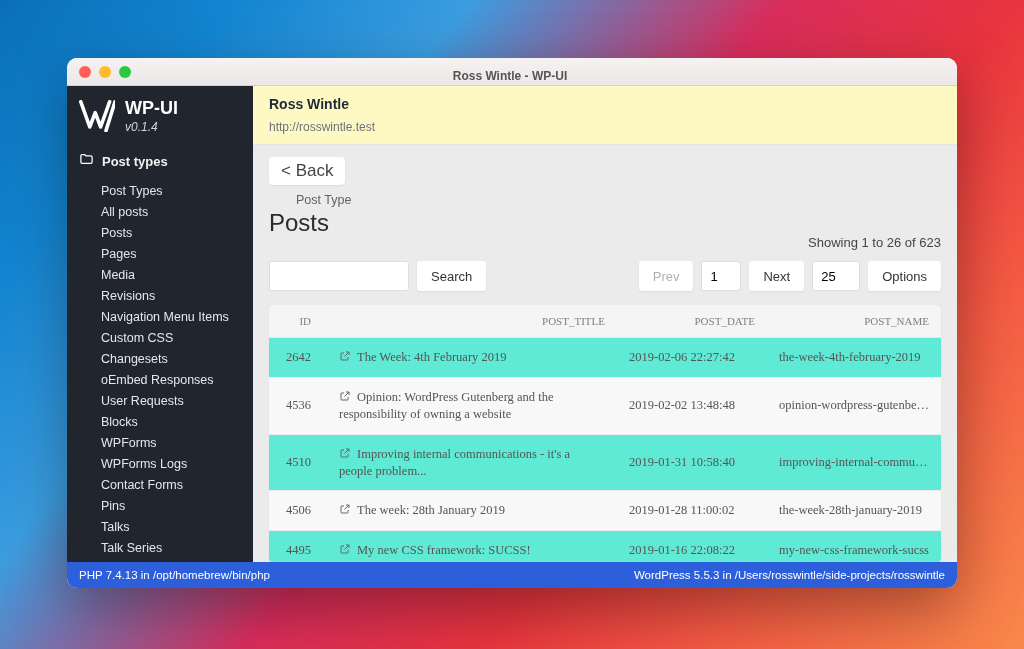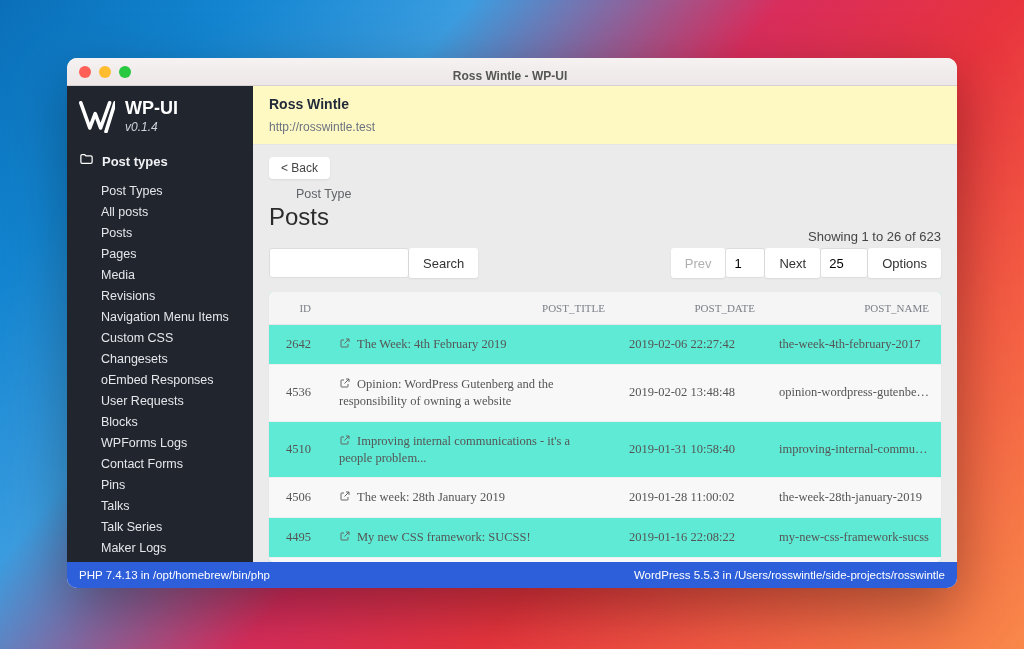--- a/index.html
+++ b/index.html
@@ -65,21 +65,21 @@
       background: #21252e;
       color: #e5e7eb;
       display: flex;
       flex-direction: column;
       flex-shrink: 0;
     }
     .brand {
       display: flex;
       gap: 10px;
       padding: 12px 0 10px 12px;
-      align-items: flex-end;
+      align-items: center;
     }
     .brand-logo {
       width: 36px; height: 34px;
       display: flex; align-items: center; justify-content: center;
     }
     .brand-title {
       font-size: 18px;
       font-weight: 700;
       color: #fff;
     }
@@ -137,21 +137,21 @@
       padding: 12px 16px 0 16px;
       overflow: hidden;
       display: flex;
       flex-direction: column;
     }
     .back-btn {
       background: #fff;
       border: none;
       border-radius: 4px;
       padding: 4px 12px;
-      font-size: 12px;
+      font-size: 17px;
       color: #444;
       cursor: pointer;
       box-shadow: 0 1px 2px rgba(0,0,0,0.08);
     }
     .breadcrumb {
       font-size: 12.5px;
       color: #5f6368;
       margin-top: 8px;
       margin-left: 27px;
     }
@@ -163,21 +163,22 @@
     }
     .result-count {
       text-align: right;
       font-size: 13px;
       color: #444;
       margin-top: -2px;
     }
     .toolbar {
       display: flex;
       align-items: flex-start;
-      margin-top: 4px;
+      margin-top: 11px;
+      gap: 8px;
     }
     .toolbar input[type="text"] {
       height: 30px;
       border: 1px solid #ddd;
       border-radius: 3px;
       padding: 0 8px;
       font-size: 13px;
       background: #fff;
     }
     .search-input { width: 140px; }
@@ -297,20 +298,21 @@
           <li>Posts</li>
           <li>Pages</li>
           <li>Media</li>
           <li>Revisions</li>
           <li>Navigation Menu Items</li>
           <li>Custom CSS</li>
           <li>Changesets</li>
           <li>oEmbed Responses</li>
           <li>User Requests</li>
           <li>Blocks</li>
+          <li>WPForms</li>
           <li>WPForms Logs</li>
           <li>Contact Forms</li>
           <li>Pins</li>
           <li>Talks</li>
           <li>Talk Series</li>
           <li>Maker Logs</li>
         </ul>
 
     </aside>
 
@@ -353,21 +355,21 @@
             </thead>
             <tbody id="rows">
                 <tr>
                   <td class="col-id">2642</td>
                   <td class="col-title cell-title"><span class="ext-link"><svg viewBox="0 0 24 24" width="12" height="12" fill="none" stroke="#666" stroke-width="2">
                         <path d="M14 4h6v6"></path>
                         <path d="M20 4l-9 9"></path>
                         <path d="M18 14v5a1 1 0 0 1-1 1H5a1 1 0 0 1-1-1V7a1 1 0 0 1 1-1h5"></path>
                       </svg></span>The Week: 4th February 2019</td>
                   <td class="col-date">2019-02-06 22:27:42</td>
-                  <td class="col-name truncate">the-week-4th-february-2017</td>
+                  <td class="col-name truncate">the-week-4th-february-2019</td>
                 </tr>
                 <tr>
                   <td class="col-id">4536</td>
                   <td class="col-title cell-title"><span class="ext-link"><svg viewBox="0 0 24 24" width="12" height="12" fill="none" stroke="#666" stroke-width="2">
                         <path d="M14 4h6v6"></path>
                         <path d="M20 4l-9 9"></path>
                         <path d="M18 14v5a1 1 0 0 1-1 1H5a1 1 0 0 1-1-1V7a1 1 0 0 1 1-1h5"></path>
                       </svg></span>Opinion: WordPress Gutenberg and the responsibility of owning a website</td>
                   <td class="col-date">2019-02-02 13:48:48</td>
                   <td class="col-name truncate">opinion-wordpress-gutenberg-and-the-responsibility</td>

